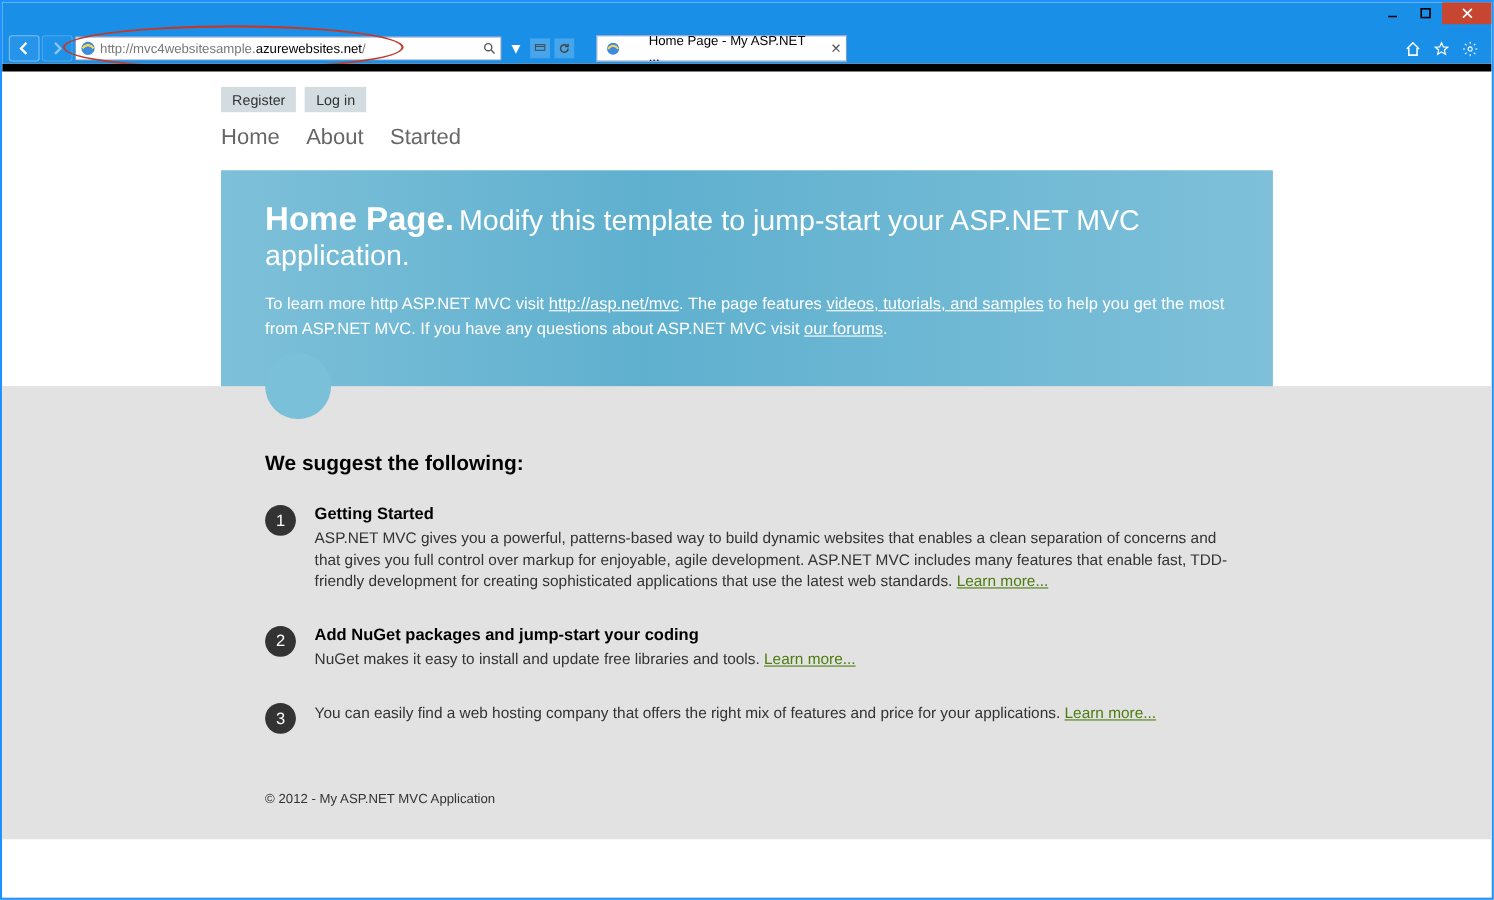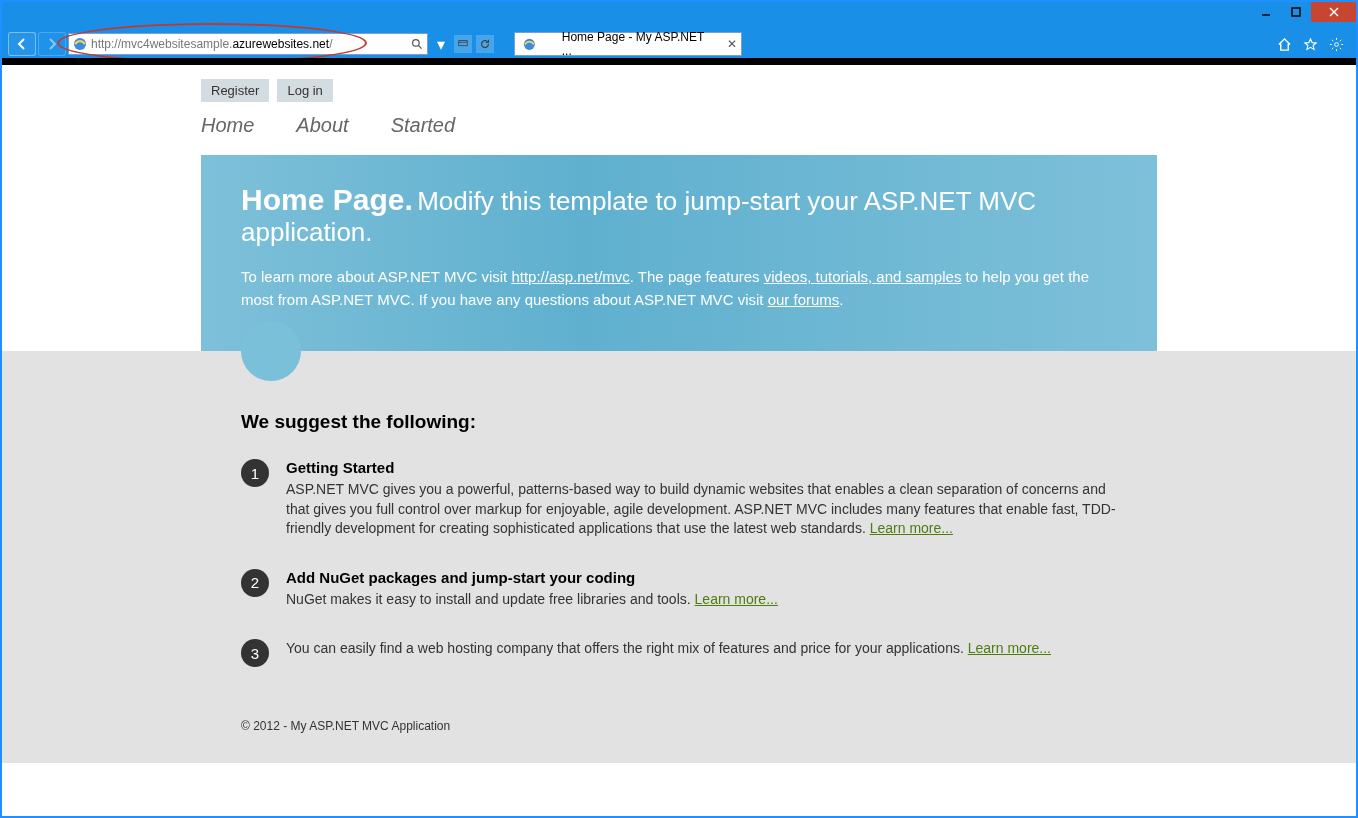--- a/index.html
+++ b/index.html
@@ -38,21 +38,21 @@
     display:flex;align-items:center;justify-content:center;
     color:#fff;
     background: rgba(255,255,255,.05);
   }
   .addr-wrap {
     position: relative;
     display:flex; align-items:center;
     background:#fff;
     border:1px solid #7a9ecf;
     height:22px;
-    width:360px;
+    width:388px;
     border-radius:1px;
   }
   .addr-oval {
     position:absolute;
     left:-12px; top:-11px;
     width:310px; height:40px;
     border:2px solid #c0392b;
     border-radius:50%;
     pointer-events:none;
   }
@@ -97,21 +97,21 @@
     color:#c8c8c8;
     font-size:32px;
     letter-spacing:1px;
   }
   .auth { display:flex; gap:8px; margin-bottom:12px;}
   .auth a {
     background:#d3dce0; color:#333;
     font-size:13px; padding:4px 10px;
     text-decoration:none;
   }
-  .topnav { display:flex; gap:42px; justify-content:flex-end; margin-top:0;font-style:italic;}
+  .topnav { display:flex; gap:24px; justify-content:flex-end; margin-top:0;}
   .topnav a { color:#666; font-size:20px; text-decoration:none; font-weight:400;}
 
   .hero {
     margin-top:18px;
     background: linear-gradient(to right, #7ec0d9, #5fb0cf 40%, #7ec0d9);
     background-color:#7ac0d8;
     padding:28px 40px 40px;
     color:#fff;
     position:relative;
   }
@@ -262,21 +262,21 @@
           <a>About</a>
           <a>Started</a>
         </div>
       </div>
     </div>
 
     <div class="hero">
       <h1>Home Page.</h1>
       <span class="sub">Modify this template to jump-start your ASP.NET MVC application.</span>
       <p>
-        <span>To learn more about ASP.NET MVC visit </span><a>http://asp.net/mvc</a><span>. The page features </span><a>videos, tutorials, and samples</a><span> to help you get the most from ASP.NET MVC. If you have any questions about ASP.NET MVC visit </span><a>our forums</a><span>.</span>
+        <span>To learn more http ASP.NET MVC visit </span><a>http://asp.net/mvc</a><span>. The page features </span><a>videos, tutorials, and samples</a><span> to help you get the most from ASP.NET MVC. If you have any questions about ASP.NET MVC visit </span><a>our forums</a><span>.</span>
       </p>
       <div class="notch"></div>
     </div>
   </div>
 
   <div class="body-area">
     <div class="body-inner">
       <h3>We suggest the following:</h3>
       <ol class="steps">
         <li>

